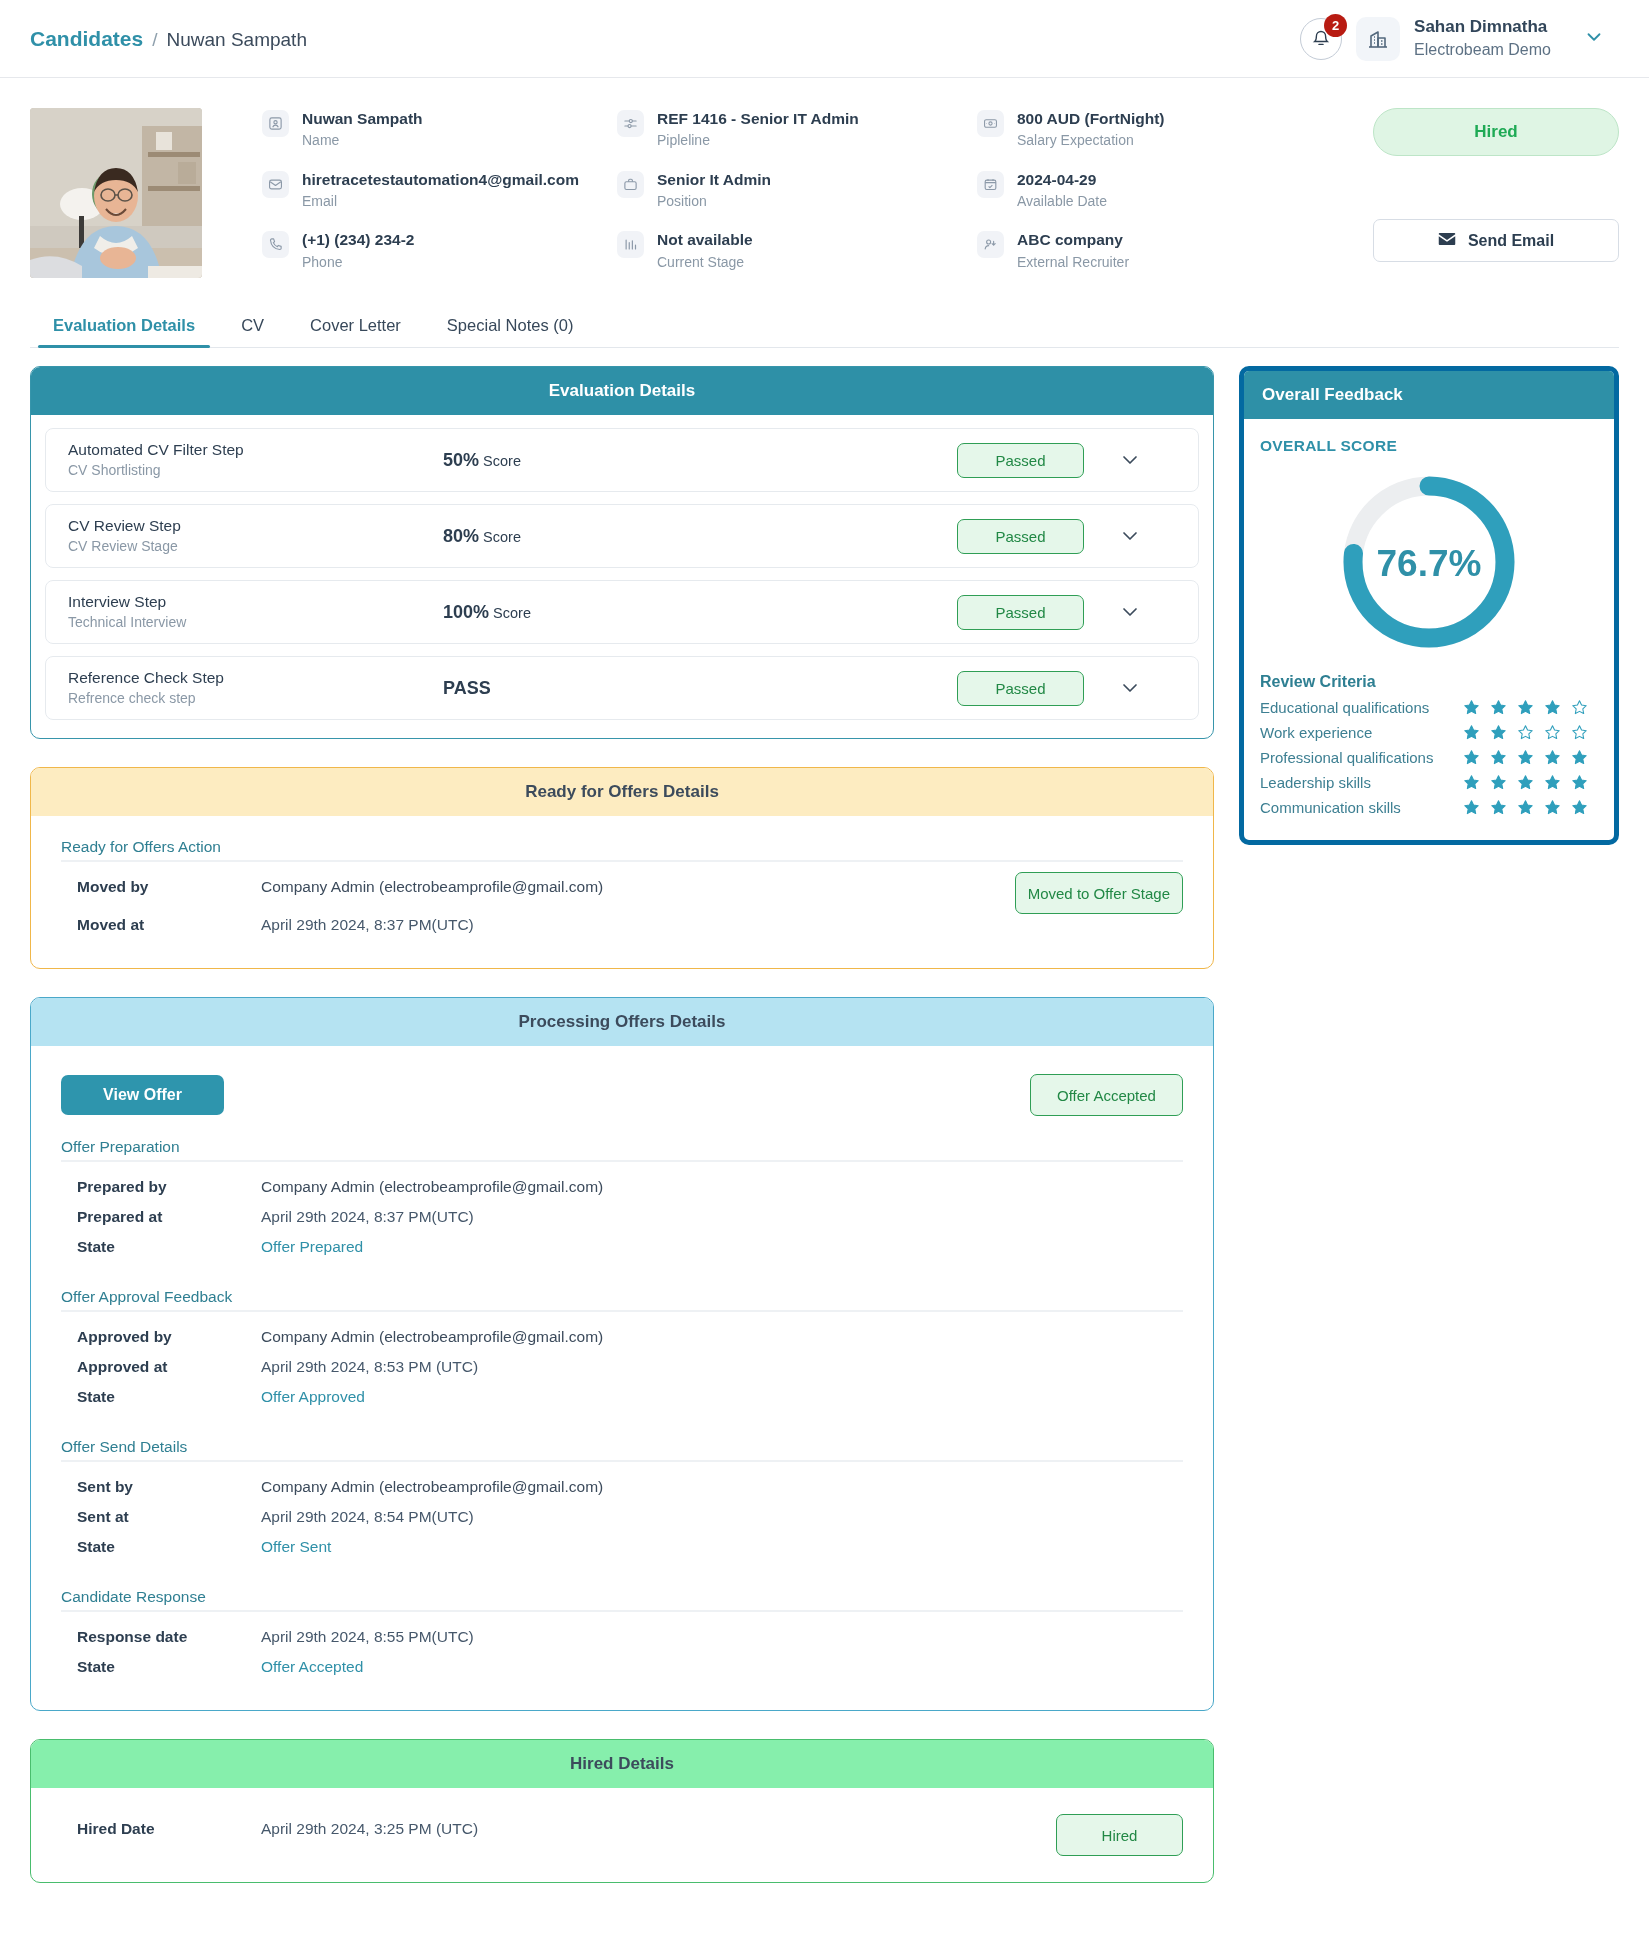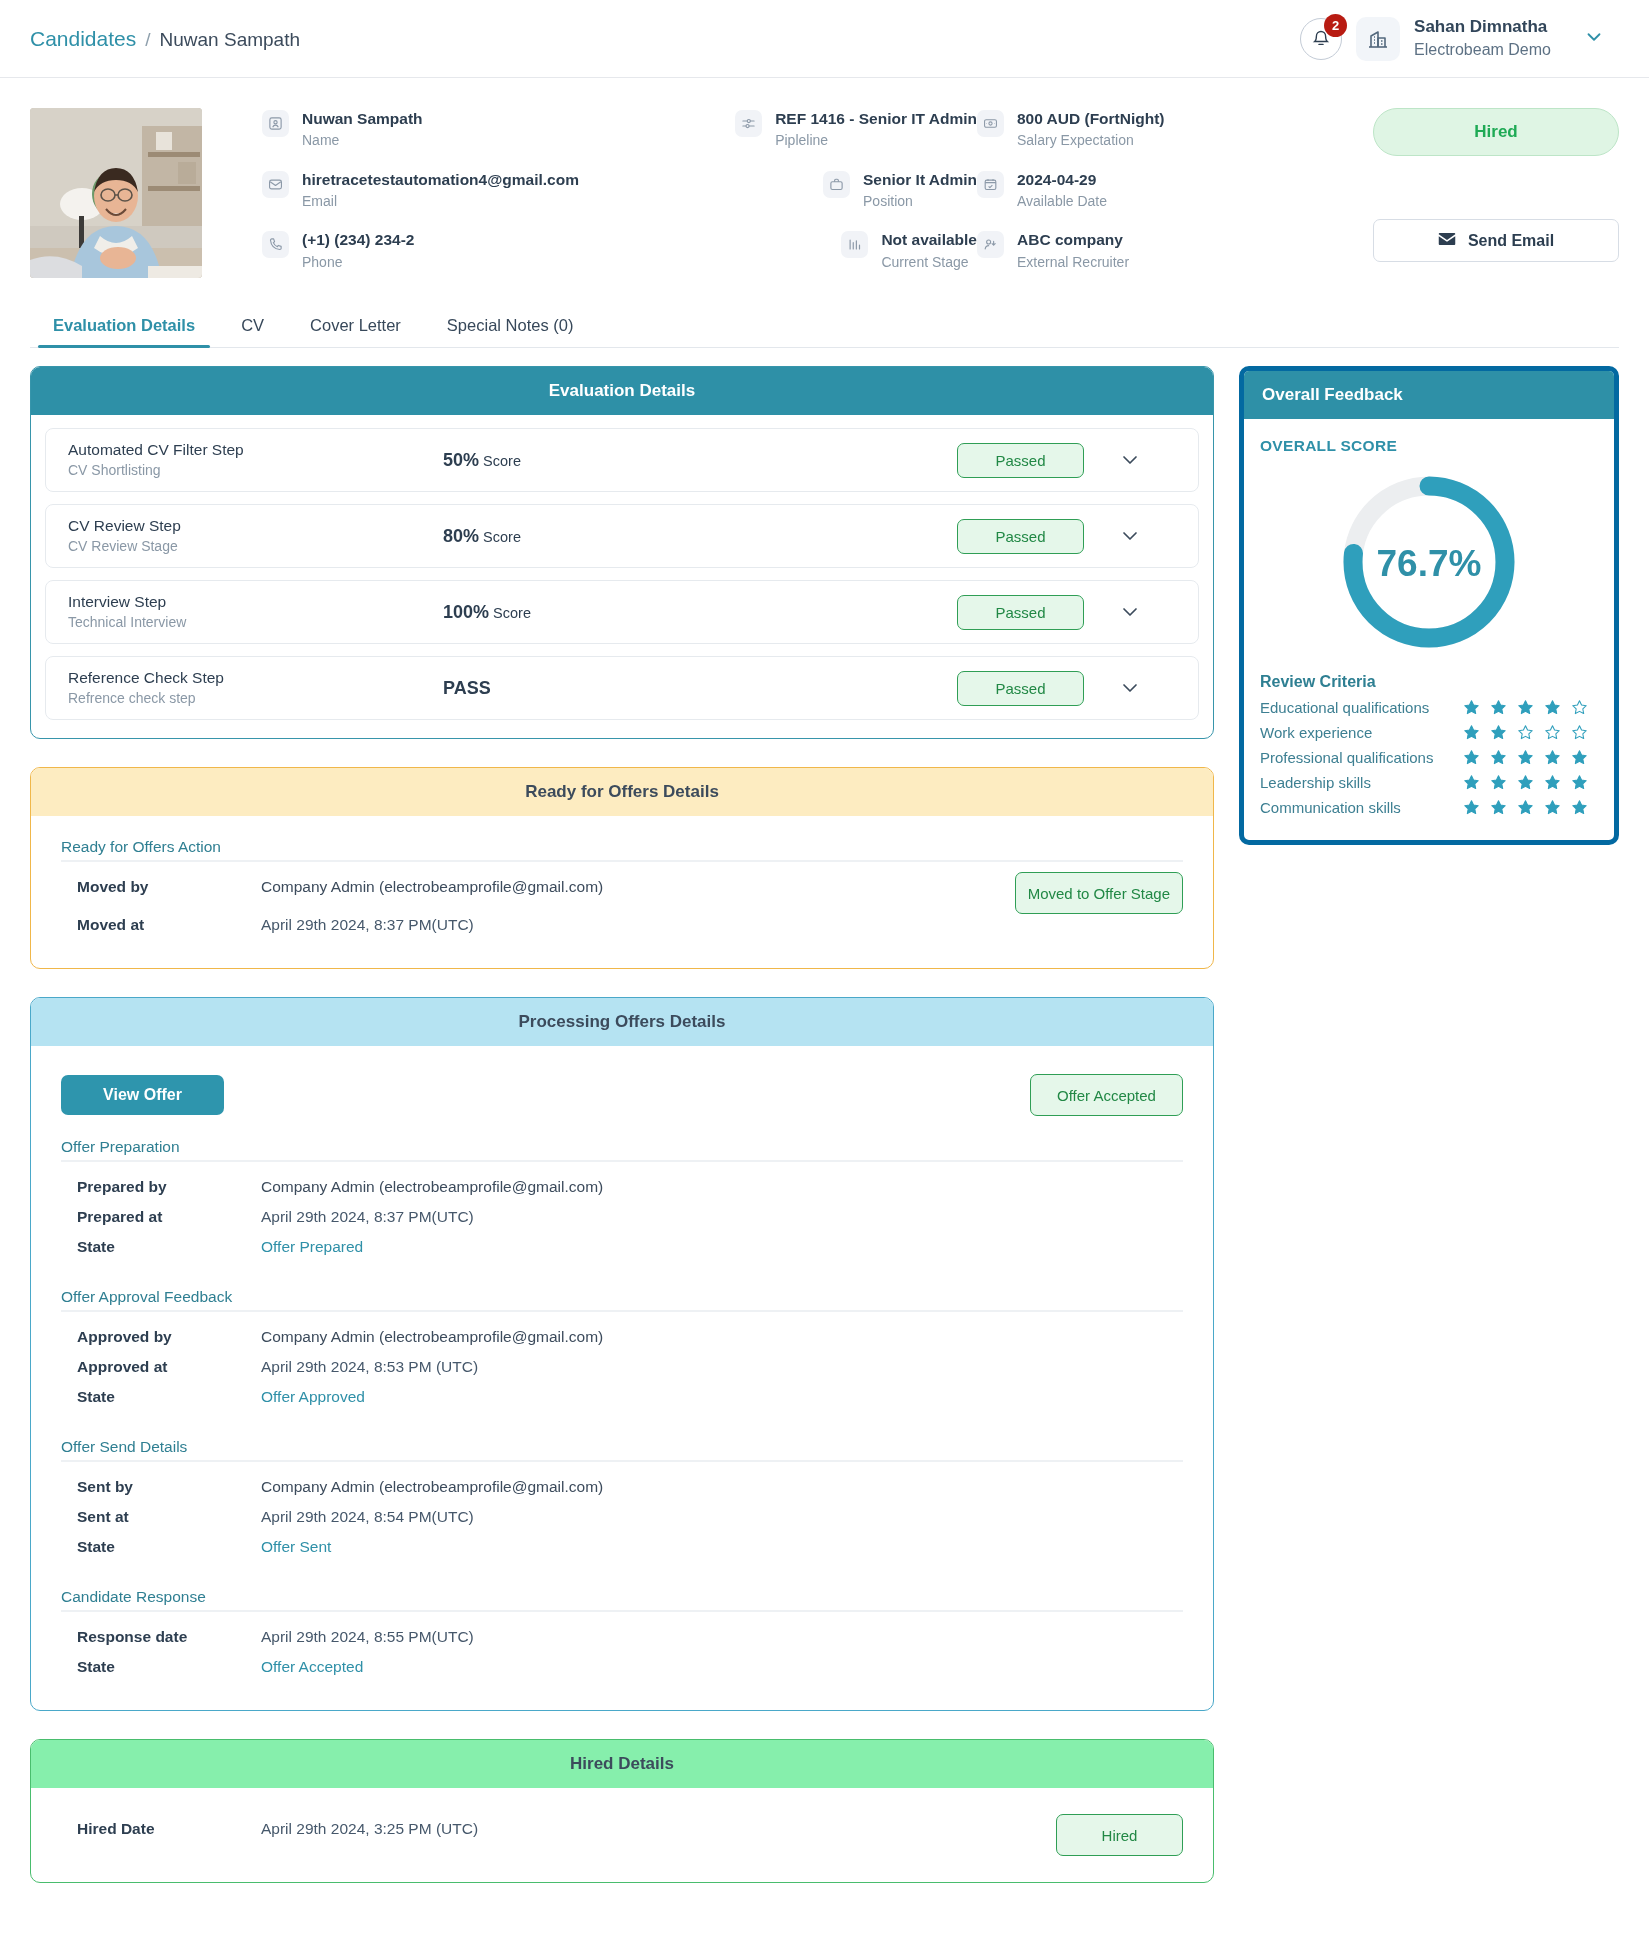--- a/index.html
+++ b/index.html
@@ -15,21 +15,21 @@
   .topbar {
     height: 78px;
     border-bottom: 1px solid #e6e8ec;
     display: flex;
     align-items: center;
     justify-content: space-between;
     padding: 0 30px 0 30px;
     background: #fff;
   }
   .breadcrumb { display: flex; align-items: baseline; gap: 9px; font-size: 21px; }
-  .crumb-link { color: #2f90a8; font-weight: 400; cursor: pointer; }
+  .crumb-link { color: #2f90a8; font-weight: 700; cursor: pointer; }
   .crumb-sep { color: #8fa0ad; font-size: 19px; }
   .crumb-current { color: #3c4b5c; font-size: 19px; }
 
   .topright { display: flex; align-items: center; gap: 14px; padding-right: 14px;}
   .bell-wrap { position: relative; width: 42px; height: 42px; }
   .bell-circle {
     width: 42px; height: 42px; border-radius: 50%;
     border: 1px solid #c3cbd6; display: flex; align-items: center; justify-content: center;
   }
   .badge {
@@ -56,21 +56,21 @@
   .avatar {
     width: 172px; height: 170px; flex: 0 0 172px;
     border-radius: 4px; overflow: hidden;
     background: #cfc8bd;
   }
   .avatar svg { display: block; width: 100%; height: 100%; }
 
   .infogrid { display: flex; flex: 1; padding-left: 60px; gap: 0; }
   .infocol { display: flex; flex-direction: column; gap: 18px; }
   .col1 { width: 355px; }
-  .col2 { width: 360px; align-items: flex-end; }
+  .col2 { width: 360px; }
   .col3 { width: 300px; }
   .inforow { display: flex; gap: 13px; align-items: flex-start; }
   .ibox {
     width: 27px; height: 27px; flex: 0 0 27px; border-radius: 7px;
     background: #f1f3f7; display: flex; align-items: center; justify-content: center;
     margin-top: 2px;
   }
   .ibox svg { display:block; }
   .itxt { line-height: 1.32; }
   .ival { font-size: 15.5px; font-weight: 700; color: #2d3e50; max-width: 215px; }

